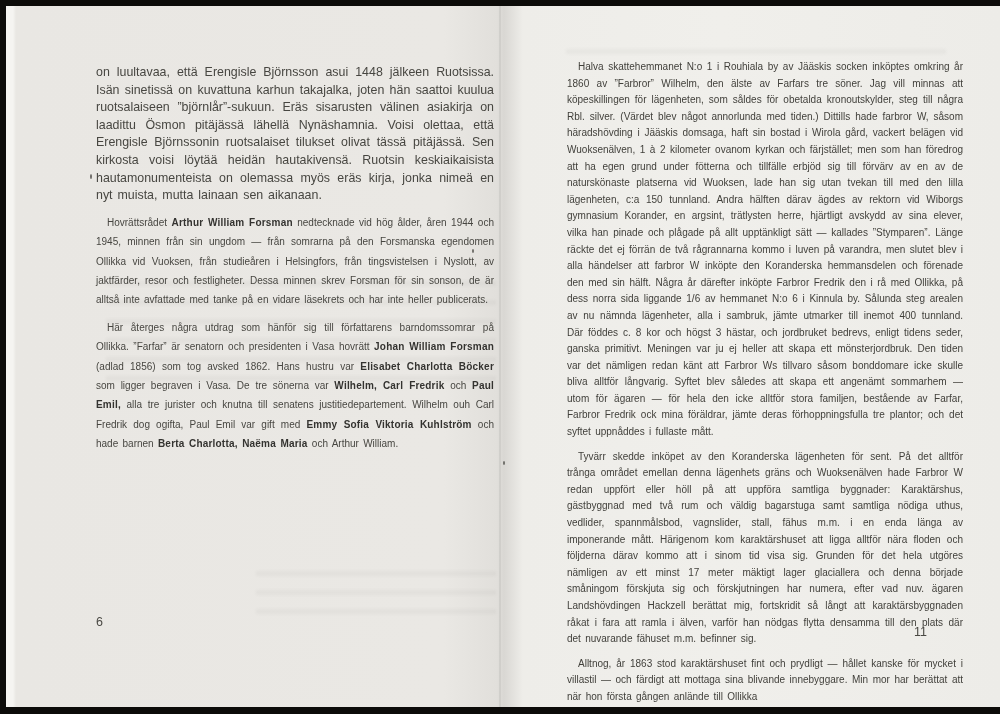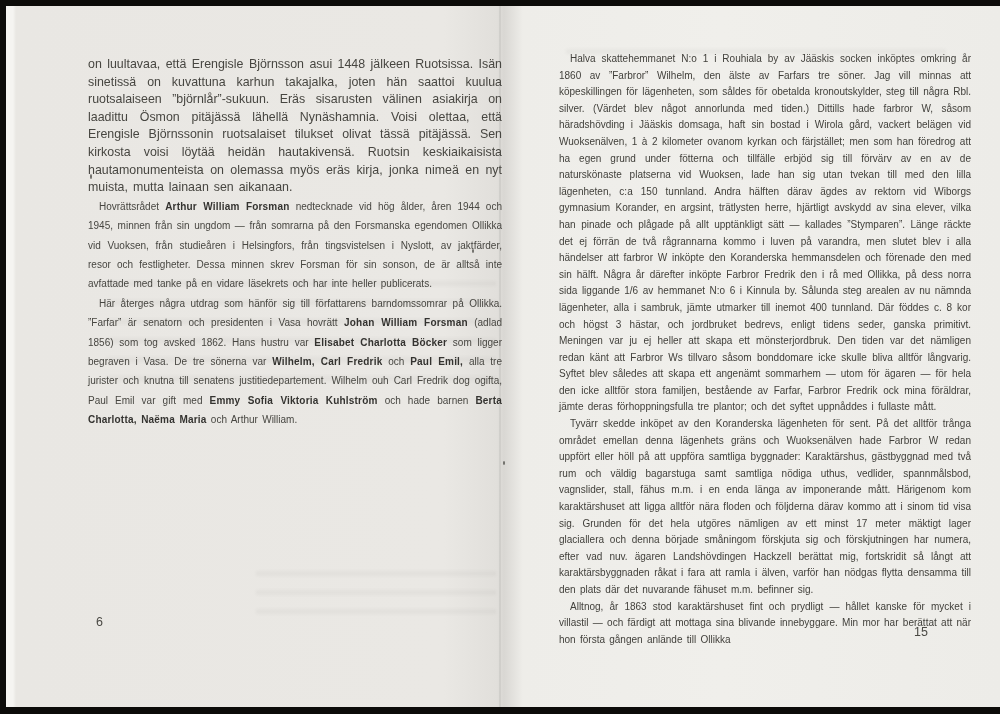--- a/index.html
+++ b/index.html
@@ -22,21 +22,21 @@
   }
   
   .ghost {
     position:absolute; opacity:0.05; filter:blur(1.6px); pointer-events:none;
     background:repeating-linear-gradient(180deg,
       transparent 0 5px, #5c5b57 5px 10px, transparent 10px 19px);
   }
   .col { position:absolute; text-align:justify; }
   .col-left  { left:82px;  top:50px; width:414px; color:#474641; }
   .col-right { left:553px; top:45px; width:412px; color:#403f3a; }
-  .p { margin:0; word-spacing:1.5px; }
+  .p { margin:8px; word-spacing:1.5px; }
   .left-first  { font-size:12.4px; line-height:17.6px; }
   .left-lower  { font-size:10px; line-height:19.4px; }
   .right-body  { font-size:10px; line-height:16.6px; }
   .indent { text-indent:11px; }
   .heading {
     text-align:center; font-size:15px; letter-spacing:2.6px;
     color:#55544f; font-weight:400; margin:93px 0 57px 0;
   }
   b { font-weight:bold; color:#343330; letter-spacing:0.2px; }
   .pagenum { position:absolute; font-size:12.5px; color:#4a4944; }
@@ -61,19 +61,19 @@
       <p class="p left-lower indent"><span>Hovrättsrådet </span><b>Arthur William Forsman</b><span> nedtecknade vid hög ålder, åren 1944 och 1945, minnen från sin ungdom — från somrarna på den Forsmanska egendomen Ollikka vid Vuoksen, från studieåren i Helsingfors, från tingsvistelsen i Nyslott, av jaktfärder, resor och festligheter. Dessa minnen skrev Forsman för sin sonson, de är alltså inte avfattade med tanke på en vidare läsekrets och har inte heller publicerats.</span></p>
       <p class="p left-lower indent"><span>Här återges några utdrag som hänför sig till författarens barndomssomrar på Ollikka. ”Farfar” är senatorn och presidenten i Vasa hovrätt </span><b>Johan William Forsman</b><span> (adlad 1856) som tog avsked 1862. Hans hustru var </span><b>Elisabet Charlotta Böcker</b><span> som ligger begraven i Vasa. De tre sönerna var </span><b>Wilhelm, Carl Fredrik</b><span> och </span><b>Paul Emil,</b><span> alla tre jurister och knutna till senatens justitiedepartement. Wilhelm ouh Carl Fredrik dog ogifta, Paul Emil var gift med </span><b>Emmy Sofia Viktoria Kuhlström</b><span> och hade barnen </span><b>Berta Charlotta, Naëma Maria</b><span> och Arthur William.</span></p>
     </div>
     <div class="pagenum pn-left">6</div>
 
     <div class="col col-right">
       <p class="p right-body indent">Halva skattehemmanet N:o 1 i Rouhiala by av Jääskis socken inköptes omkring år 1860 av ”Farbror” Wilhelm, den älste av Farfars tre söner. Jag vill minnas att köpeskillingen för lägenheten, som såldes för obetalda kronoutskylder, steg till några Rbl. silver. (Värdet blev något annorlunda med tiden.) Dittills hade farbror W, såsom häradshövding i Jääskis domsaga, haft sin bostad i Wirola gård, vackert belägen vid Wuoksenälven, 1 à 2 kilometer ovanom kyrkan och färjstället; men som han föredrog att ha egen grund under fötterna och tillfälle erbjöd sig till förvärv av en av de naturskönaste platserna vid Wuoksen, lade han sig utan tvekan till med den lilla lägenheten, c:a 150 tunnland. Andra hälften därav ägdes av rektorn vid Wiborgs gymnasium Korander, en argsint, trätlysten herre, hjärtligt avskydd av sina elever, vilka han pinade och plågade på allt upptänkligt sätt — kallades ”Stymparen”. Länge räckte det ej förrän de två rågrannarna kommo i luven på varandra, men slutet blev i alla händelser att farbror W inköpte den Koranderska hemmansdelen och förenade den med sin hälft. Några år därefter inköpte Farbror Fredrik den i rå med Ollikka, på dess norra sida liggande 1/6 av hemmanet N:o 6 i Kinnula by. Sålunda steg arealen av nu nämnda lägenheter, alla i sambruk, jämte utmarker till inemot 400 tunnland. Där föddes c. 8 kor och högst 3 hästar, och jordbruket bedrevs, enligt tidens seder, ganska primitivt. Meningen var ju ej heller att skapa ett mönsterjordbruk. Den tiden var det nämligen redan känt att Farbror Ws tillvaro såsom bonddomare icke skulle bliva alltför långvarig. Syftet blev således att skapa ett angenämt sommarhem — utom för ägaren — för hela den icke alltför stora familjen, bestående av Farfar, Farbror Fredrik ock mina föräldrar, jämte deras förhoppningsfulla tre plantor; och det syftet uppnåddes i fullaste mått.</p>
       <p class="p right-body indent">Tyvärr skedde inköpet av den Koranderska lägenheten för sent. På det alltför trånga området emellan denna lägenhets gräns och Wuoksenälven hade Farbror W redan uppfört eller höll på att uppföra samtliga byggnader: Karaktärshus, gästbyggnad med två rum och väldig bagarstuga samt samtliga nödiga uthus, vedlider, spannmålsbod, vagnslider, stall, fähus m.m. i en enda länga av imponerande mått. Härigenom kom karaktärshuset att ligga alltför nära floden och följderna därav kommo att i sinom tid visa sig. Grunden för det hela utgöres nämligen av ett minst 17 meter mäktigt lager glaciallera och denna började småningom förskjuta sig och förskjutningen har numera, efter vad nuv. ägaren Landshövdingen Hackzell berättat mig, fortskridit så långt att karaktärsbyggnaden råkat i fara att ramla i älven, varför han nödgas flytta densamma till den plats där det nuvarande fähuset m.m. befinner sig.</p>
       <p class="p right-body indent">Alltnog, år 1863 stod karaktärshuset fint och prydligt — hållet kanske för mycket i villastil — och färdigt att mottaga sina blivande innebyggare. Min mor har berättat att när hon första gången anlände till Ollikka</p>
     </div>
-    <div class="pagenum pn-right">15</div>
+    <div class="pagenum pn-right">11</div>
 
     <div class="speck" style="left:84px; top:168px; width:2px; height:5px;"></div>
     <div class="speck" style="left:466px; top:243px; width:2px; height:4px;"></div>
     <div class="speck" style="left:497px; top:455px; width:2px; height:4px;"></div>
   </div>
 </div>
 
 </body></html>

